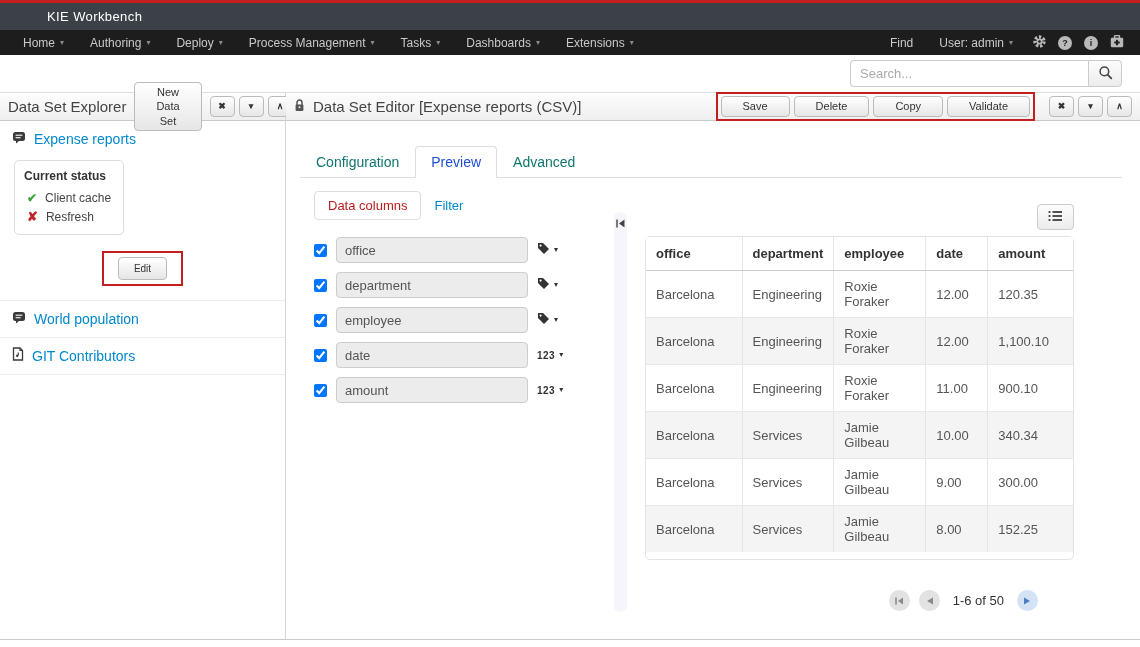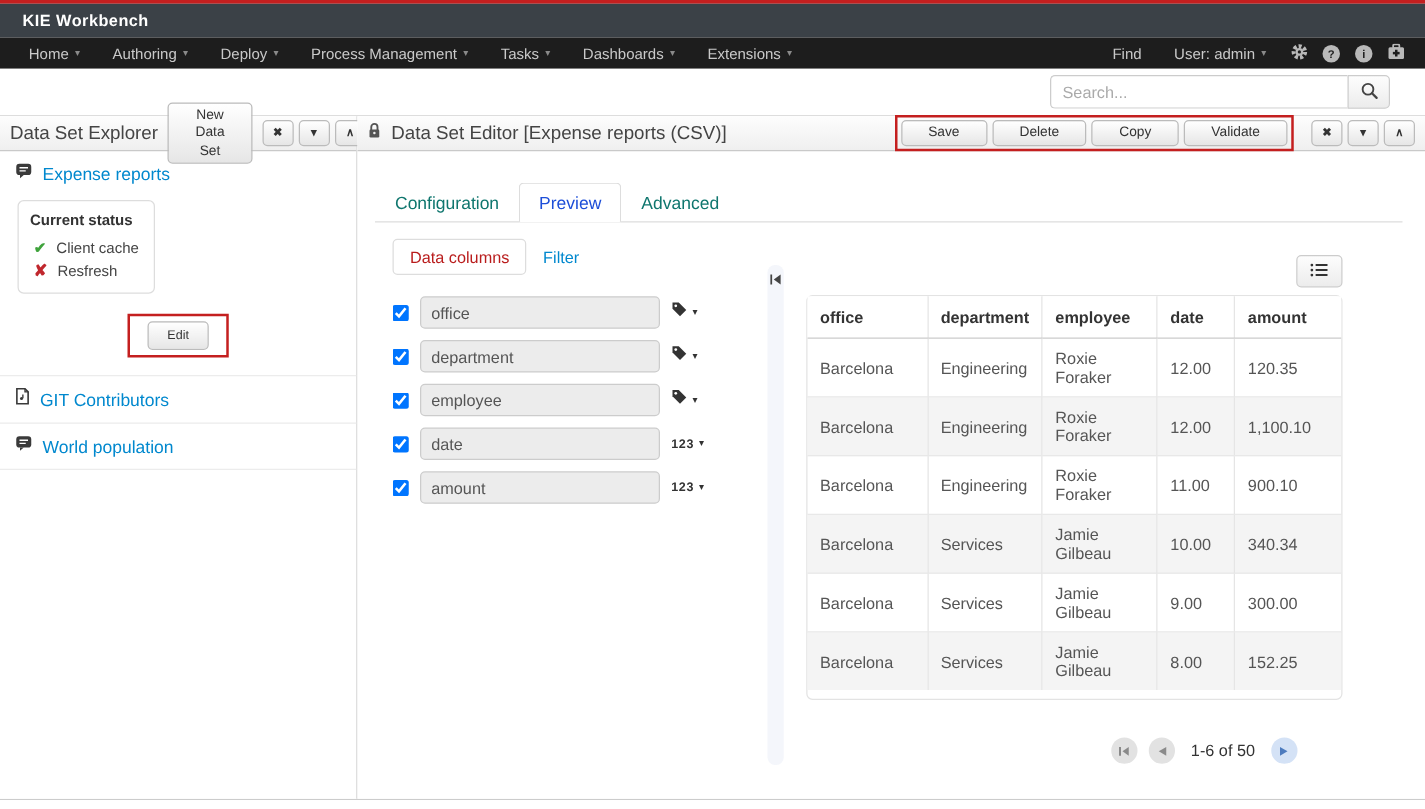--- a/index.html
+++ b/index.html
@@ -2,31 +2,31 @@
 <html><head>
 <meta charset="utf-8">
 <style>
   * { box-sizing: border-box; margin: 0; padding: 0; }
   body { font-family: "Liberation Sans", sans-serif; background: #fff; }
   .canvas { position: relative; width: 1140px; height: 647px; overflow: hidden; background: #fff; }
 
   
   .topline { height: 3px; background: #c41f1f; }
   .titlebar { height: 27px; background: #3b4147; color: #fff; display: flex; align-items: center; padding: 0 18px; }
-  .titlebar .app-title { font-size: 13px; font-weight: bold; letter-spacing: .4px; }
+  .titlebar .app-title { font-size: 13px; font-weight: normal; letter-spacing: .4px; margin-left: 29px; }
   .navbar { height: 25px; background: #1d1d1d; display: flex; align-items: center; padding: 0 10px; color: #c9c9c9; font-size: 12px; }
   .nav-left { display: flex; align-items: center; }
   .nav-item { padding: 0 13px; height: 24px; display: flex; align-items: center; gap: 5px; cursor: pointer; white-space: nowrap; }
   .caret { font-size: 8px; color: #8a8a8a; line-height: 1; }
   .nav-right { margin-left: auto; display: flex; align-items: center; }
   .nav-icon-btn { width: 26px; height: 25px; display: flex; align-items: center; justify-content: center; cursor: pointer; }
   .circle-glyph { width: 14px; height: 14px; border-radius: 50%; background: #b9b9b9; color: #1d1d1d; font-size: 9px; font-weight: bold; display: flex; align-items: center; justify-content: center; }
 
   
-  .searchband { height: 38px; background: #fff; border-bottom: 1px solid #ddd; display: flex; align-items: center; justify-content: flex-end; padding-right: 28px; }
+  .searchband { height: 38px; background: #fff; border-bottom: 1px solid #ddd; display: flex; align-items: center; justify-content: flex-end; padding-right: 18px; }
   .searchbox { display: flex; }
   .searchbox input { width: 238px; height: 27px; border: 1px solid #ccc; border-right: none; border-radius: 4px 0 0 4px; padding: 0 9px; font-size: 13px; color: #555; outline: none; font-family: "Liberation Sans", sans-serif; }
   .searchbox input::placeholder { color: #aaa; }
   .search-btn { width: 34px; height: 27px; border: 1px solid #ccc; border-radius: 0 4px 4px 0; background: linear-gradient(#fdfdfd,#ececec); cursor: pointer; display: flex; align-items: center; justify-content: center; }
 
   
   .main { display: flex; height: 547px; border-bottom: 1px solid #ccc; }
   .left-panel { width: 286px; border-right: 1px solid #d5d5d5; background: #fff; position: relative; }
   .right-panel { flex: 1; background: #fff; position: relative; }
 
@@ -238,40 +238,40 @@
       <div class="edit-wrap">
         <span class="redbox edit-redbox">
           <button class="btn">Edit</button>
         </span>
       </div>
 
       <div class="sep"></div>
 
       <div class="ds-item">
         <span>
+          <svg width="14" height="13" viewBox="0 0 14 13">
+              <rect x="1" y="1" width="12" height="9" rx="2.5" fill="#3a3a3a"></rect>
+              <path d="M4 10 L4 12.5 L7 10 Z" fill="#3a3a3a"></path>
+              <line x1="3.6" y1="4.2" x2="10.4" y2="4.2" stroke="#fff" stroke-width="1.1"></line>
+              <line x1="3.6" y1="6.7" x2="8.6" y2="6.7" stroke="#fff" stroke-width="1.1"></line>
+            </svg>
+        </span>
+        <span class="ds-label">World population</span>
+      </div>
+
+      <div class="ds-item">
+        <span>
           <svg width="12" height="14" viewBox="0 0 12 14">
               <path d="M1.5 1 H8 L10.5 3.5 V13 H1.5 Z" fill="#fff" stroke="#3a3a3a" stroke-width="1.3"></path>
               <path d="M8 1 V3.5 H10.5" fill="none" stroke="#3a3a3a" stroke-width="1.1"></path>
               <circle cx="5.2" cy="8.8" r="1.2" fill="#3a3a3a"></circle>
               <line x1="6.3" y1="8.6" x2="6.3" y2="5.6" stroke="#3a3a3a" stroke-width="1.1"></line>
             </svg>
         </span>
         <span class="ds-label">GIT Contributors</span>
-      </div>
-
-      <div class="ds-item">
-        <span>
-          <svg width="14" height="13" viewBox="0 0 14 13">
-              <rect x="1" y="1" width="12" height="9" rx="2.5" fill="#3a3a3a"></rect>
-              <path d="M4 10 L4 12.5 L7 10 Z" fill="#3a3a3a"></path>
-              <line x1="3.6" y1="4.2" x2="10.4" y2="4.2" stroke="#fff" stroke-width="1.1"></line>
-              <line x1="3.6" y1="6.7" x2="8.6" y2="6.7" stroke="#fff" stroke-width="1.1"></line>
-            </svg>
-        </span>
-        <span class="ds-label">World population</span>
       </div>
     </aside>
 
     <section class="right-panel">
       <div class="panel-header">
         <span class="lock-icon">
           <svg width="11" height="13" viewBox="0 0 11 13">
               <path d="M3 6 V3.6 a2.5 2.5 0 0 1 5 0 V6" fill="none" stroke="#555" stroke-width="1.5"></path>
               <rect x="1.6" y="5.6" width="7.8" height="6.4" rx="1" fill="#555"></rect>
               <circle cx="5.5" cy="8.3" r="1" fill="#efefef"></circle>

